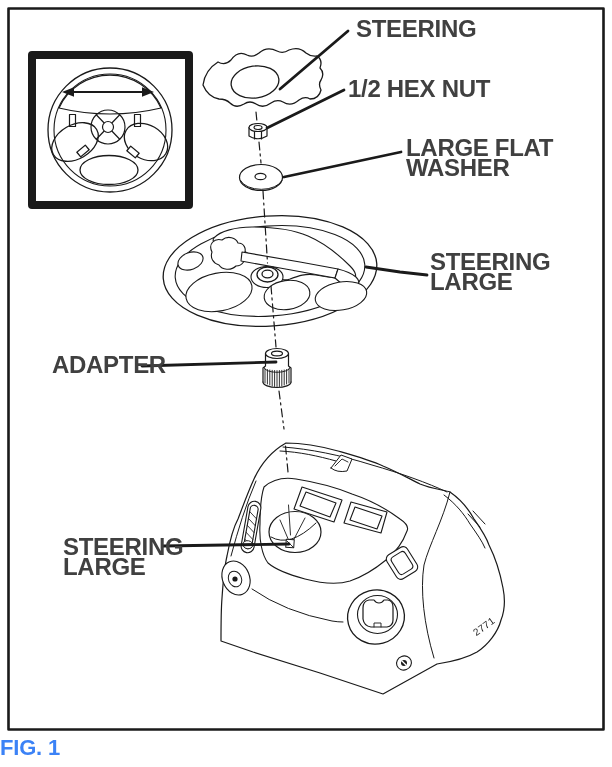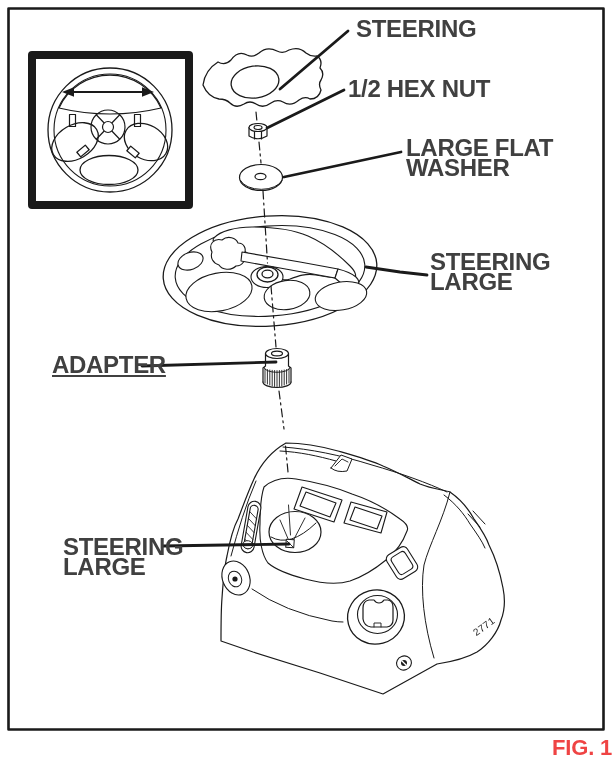--- a/index.html
+++ b/index.html
@@ -17,22 +17,22 @@
     font-weight:bold;
     font-size:24px;
     line-height:20px;
     letter-spacing:-0.3px;
     white-space:nowrap;
   }
   .label span{display:block;}
   .fig-caption{
     position:absolute;
     left:0;top:735px;width:612px;
-    text-align:right;
-    color:#ef4444;
+    text-align:left;
+    color:#3b82f6;
     font-weight:bold;
     font-size:22px;
     letter-spacing:-0.2px;
   }
   .part-marking{
     position:absolute;
     left:471px;top:629px;
     color:#1a1a1a;
     font-size:10px;
     letter-spacing:0.5px;
@@ -271,21 +271,21 @@
   <div class="label" style="left:406px;top:138px;">
     <span>LARGE FLAT</span>
     <span>WASHER</span>
   </div>
 
   <div class="label" style="left:430px;top:252px;">
     <span>STEERING</span>
     <span>LARGE</span>
   </div>
 
-  <div class="label" style="left:52px;top:355px;text-decoration:underline;">
+  <div class="label" style="left:52px;top:355px;">
     <span>ADAPTER</span>
   </div>
 
   <div class="label" style="left:63px;top:537px;">
     <span>STEERING</span>
     <span>LARGE</span>
   </div>
 
   <div class="part-marking">2771</div>
 

